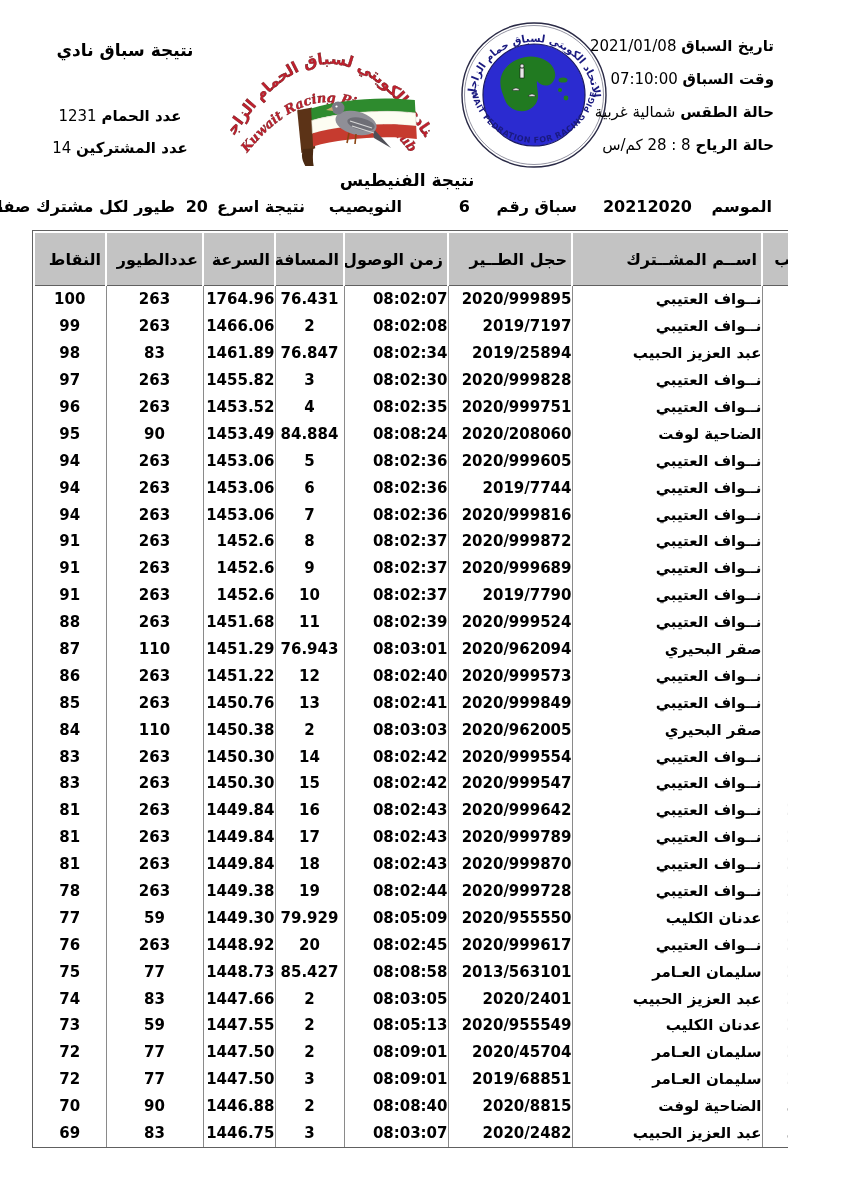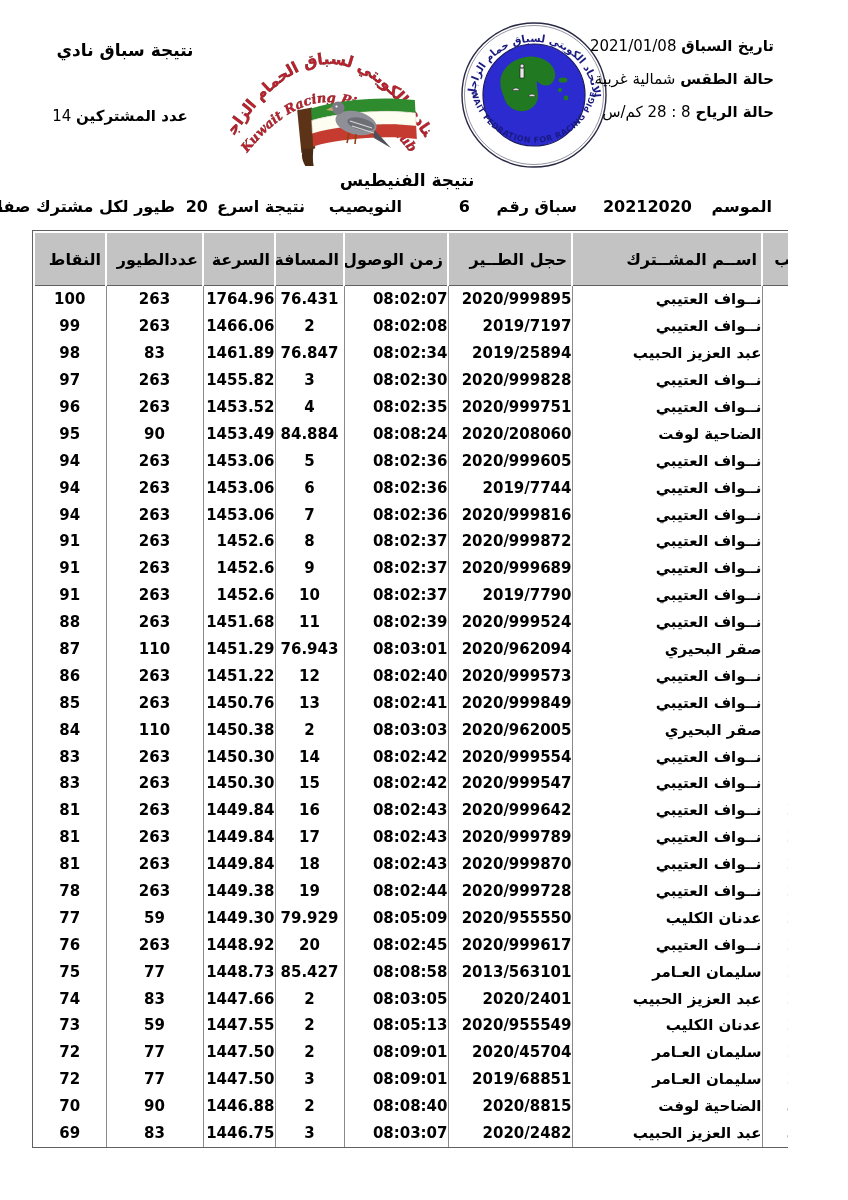--- a/index.html
+++ b/index.html
@@ -46,20 +46,24 @@
   td.col-points{text-align:center;}
 </style>
 </head>
 <body>
 
 <div class="page">
 
   <div class="race-title">نتيجة سباق نادي</div>
   <div class="counts">
     <div>
+      <span class="lbl">عدد الحمام</span>
+      <span>1231</span>
+    </div>
+    <div>
       <span class="lbl">عدد المشتركين</span>
       <span>14</span>
     </div>
   </div>
 
   <svg class="club-logo" width="202" height="144" viewBox="0 0 202 144">
     <defs>
       <path id="arcA" d="M 6,114 Q 101,-30 196,114" fill="none"></path>
       <path id="arcB" d="M 20,130 Q 101,30 182,130" fill="none"></path>
     </defs>
@@ -116,20 +120,24 @@
       <path d="M 72,76 q 4,-4 8,0 q -4,1 -8,0 Z" fill="#e8e8e8" stroke="#111" stroke-width="0.5"></path>
     </g>
   </svg>
 
   <div class="race-info">
     <div>
       <span class="lbl">تاريخ السباق</span>
       <span>2021/01/08</span>
     </div>
     <div>
+      <span class="lbl">وقت السباق</span>
+      <span>07:10:00</span>
+    </div>
+    <div>
       <span class="lbl">حالة الطقس</span>
       <span>شمالية غربية</span>
     </div>
     <div>
       <span class="lbl">حالة الرياح</span>
       <span>8 : 28 كم/س</span>
     </div>
   </div>
 
   <div class="club-name">نتيجة الفنيطيس</div>

